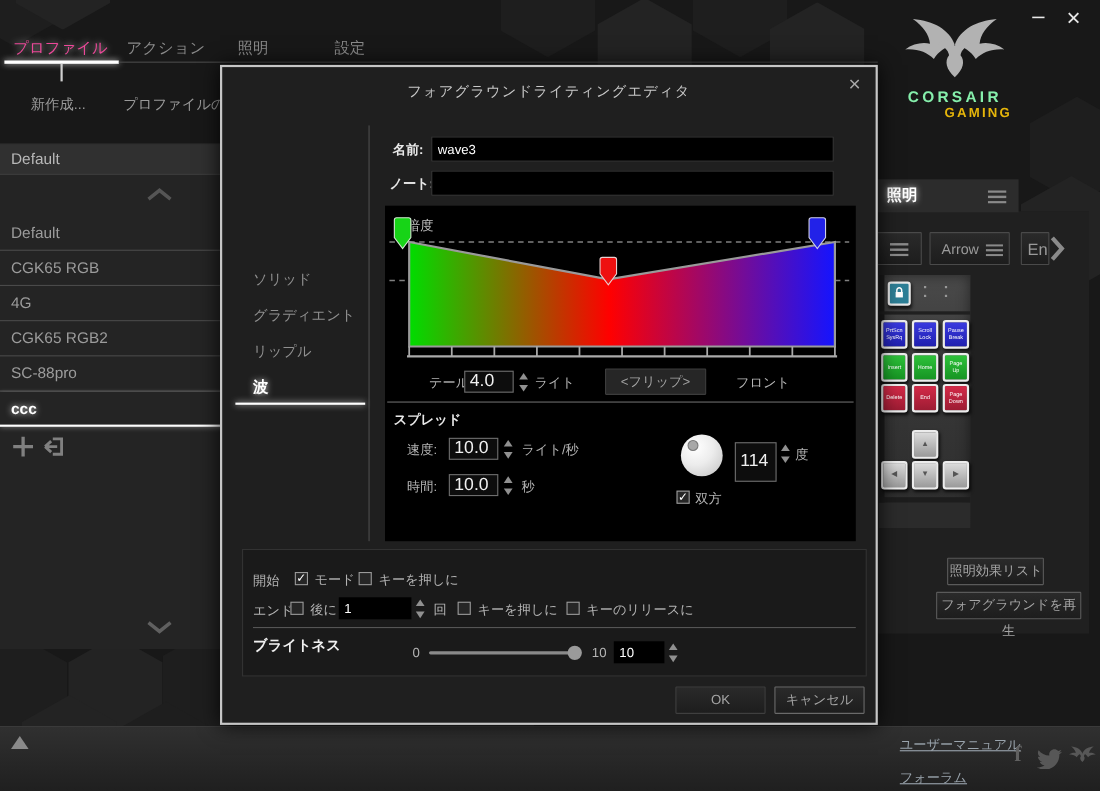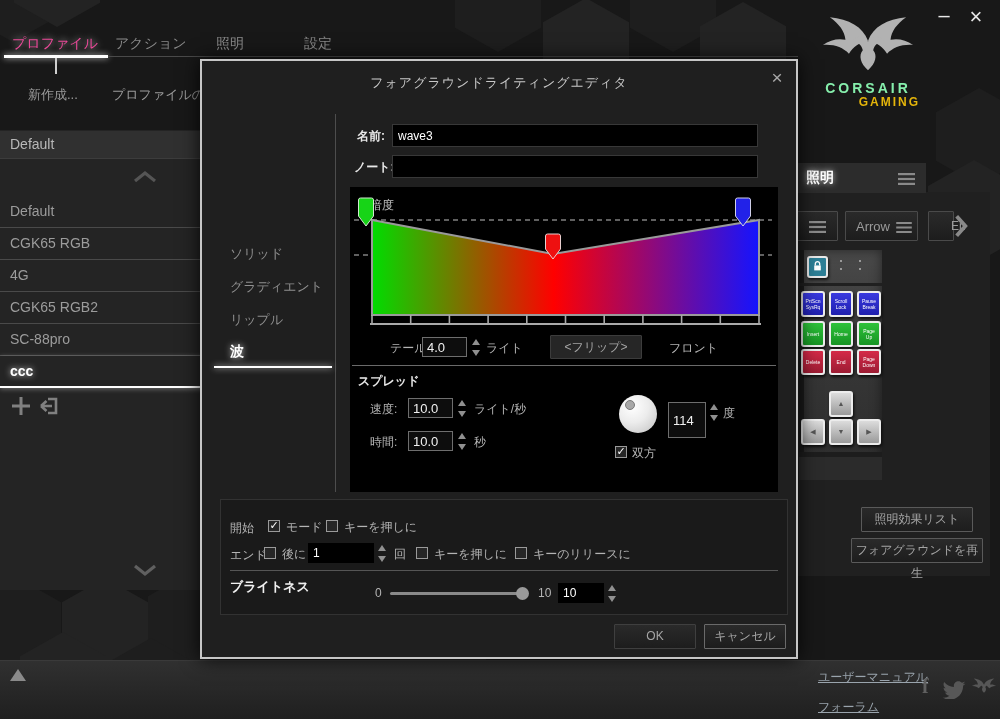--- a/index.html
+++ b/index.html
@@ -15,21 +15,21 @@
         color:#9c9c9c;font-size:14px;line-height:30px;padding-left:10px;box-sizing:border-box;}
   .prow.active{color:#fff;font-weight:bold;text-shadow:0 0 6px rgba(255,255,255,.8);
         border-bottom:2px solid #fff;box-shadow:0 1px 5px rgba(255,255,255,.35);}
   .dlg-menu{position:absolute;font-size:13px;color:#8f8f8f;}
   .dlg-menu.active{color:#fff;font-weight:bold;font-size:14px;text-shadow:0 0 6px rgba(255,255,255,.8);}
   .lbl{position:absolute;font-size:12px;color:#b4b4b4;}
   .lblb{position:absolute;font-size:12px;color:#e8e8e8;font-weight:bold;}
   .inp{position:absolute;background:#000;border:1px solid #383838;color:#fff;font-size:12px;
        padding:0 5px;box-sizing:border-box;font-family:inherit;}
   .spinbox{position:absolute;background:#0d0d0d;border:1px solid #6e6e6e;color:#f0f0f0;
-       font-size:13px;padding:0 4px;box-sizing:border-box;font-family:inherit;}
+       font-size:16px;padding:0 4px;box-sizing:border-box;font-family:inherit;}
   .spin{position:absolute;width:10px;height:19px;}
   .spin::before{content:"";position:absolute;top:1px;left:1px;border-left:4px solid transparent;
        border-right:4px solid transparent;border-bottom:6px solid #909090;}
   .spin::after{content:"";position:absolute;bottom:1px;left:1px;border-left:4px solid transparent;
        border-right:4px solid transparent;border-top:6px solid #909090;}
   .cb{position:absolute;width:12px;height:12px;background:#262626;border:1px solid #9a9a9a;box-sizing:border-box;}
   .cb.on::after{content:"\2713";position:absolute;left:0;top:-2px;width:10px;text-align:center;
        font-size:11px;font-weight:bold;color:#fff;}
   .btn{position:absolute;background:linear-gradient(180deg,#2a2a2a,#1d1d1d);border:1px solid #4a4a4a;
        color:#a5a5a5;font-size:12px;text-align:center;box-sizing:border-box;border-radius:1px;}
@@ -130,21 +130,21 @@
   </div>
   <div class="btn" style="left:845px;top:211px;width:73px;height:30px;z-index:2;">
     <span style="position:absolute;left:10px;top:7px;font-size:13px;color:#9a9a9a;">Arrow</span>
     <svg class="hamb" style="position:absolute;left:50px;top:10px;" width="16" height="11" viewBox="0 0 17 12">
       <rect width="17" height="2.2"></rect>
         <rect y="4.9" width="17" height="2.2"></rect>
         <rect y="9.8" width="17" height="2.2"></rect>
     </svg>
   </div>
   <div class="btn" style="left:928px;top:211px;width:26px;height:30px;z-index:2;">
-    <span style="position:absolute;left:22px;top:7px;font-size:12px;color:#9a9a9a;">En</span>
+    <span style="position:absolute;left:5px;top:7px;font-size:15px;color:#9a9a9a;">En</span>
   </div>
   <svg class="abs" style="left:953px;top:213px;z-index:2;" width="16" height="26" viewBox="0 0 14 24">
     <polyline points="3,3 11,12 3,21" fill="none" stroke="#8a8a8a" stroke-width="3.5"></polyline>
   </svg>
 
   <div class="abs" style="left:799px;top:250px;width:83px;height:230px;z-index:2;
               background:linear-gradient(180deg,#4a4a4a 0%,#383838 40%,#2c2c2c 100%);
               box-shadow:inset 0 0 12px rgba(0,0,0,.5);">
     <div style="position:absolute;left:0;top:0;width:5px;height:230px;background:#1b1b1b;"></div>
 
@@ -204,21 +204,21 @@
     <div class="key kgray" style="left:30px;top:169px;">
       <span>▼</span>
     </div>
     <div class="key kgray" style="left:58px;top:169px;">
       <span>▶</span>
     </div>
     <div style="position:absolute;left:0;top:202px;width:83px;height:5px;background:#1d1d1d;"></div>
     <div style="position:absolute;left:0;top:207px;width:83px;height:23px;background:#2b2b2b;"></div>
   </div>
 
-  <div class="btn" style="left:861px;top:507px;width:112px;height:25px;line-height:23px;z-index:2;border-color:#5a5a5a;">照明効果リスト</div>
+  <div class="btn" style="left:861px;top:507px;width:88px;height:25px;line-height:23px;z-index:2;border-color:#5a5a5a;text-align:right;">照明効果リスト</div>
   <div class="btn" style="left:851px;top:538px;width:132px;height:25px;line-height:23px;z-index:2;border-color:#5a5a5a;">フォアグラウンドを再生</div>
 
   <div class="abs" style="left:200px;top:59px;width:598px;height:600px;background:#1f1f1f;border:2px solid #c6c6c6;
               box-sizing:border-box;box-shadow:0 0 18px rgba(0,0,0,.85);z-index:10;">
 
     <div style="position:absolute;left:0;top:13px;width:100%;text-align:center;font-size:13px;color:#c8c8c8;letter-spacing:1px;">フォアグラウンドライティングエディタ</div>
     <div style="position:absolute;left:564px;top:6px;width:22px;height:22px;font-size:19px;color:#a8a8a8;text-align:center;">×</div>
 
     <div style="position:absolute;left:133px;top:53px;width:1px;height:378px;background:#4d4d4d;"></div>
 

